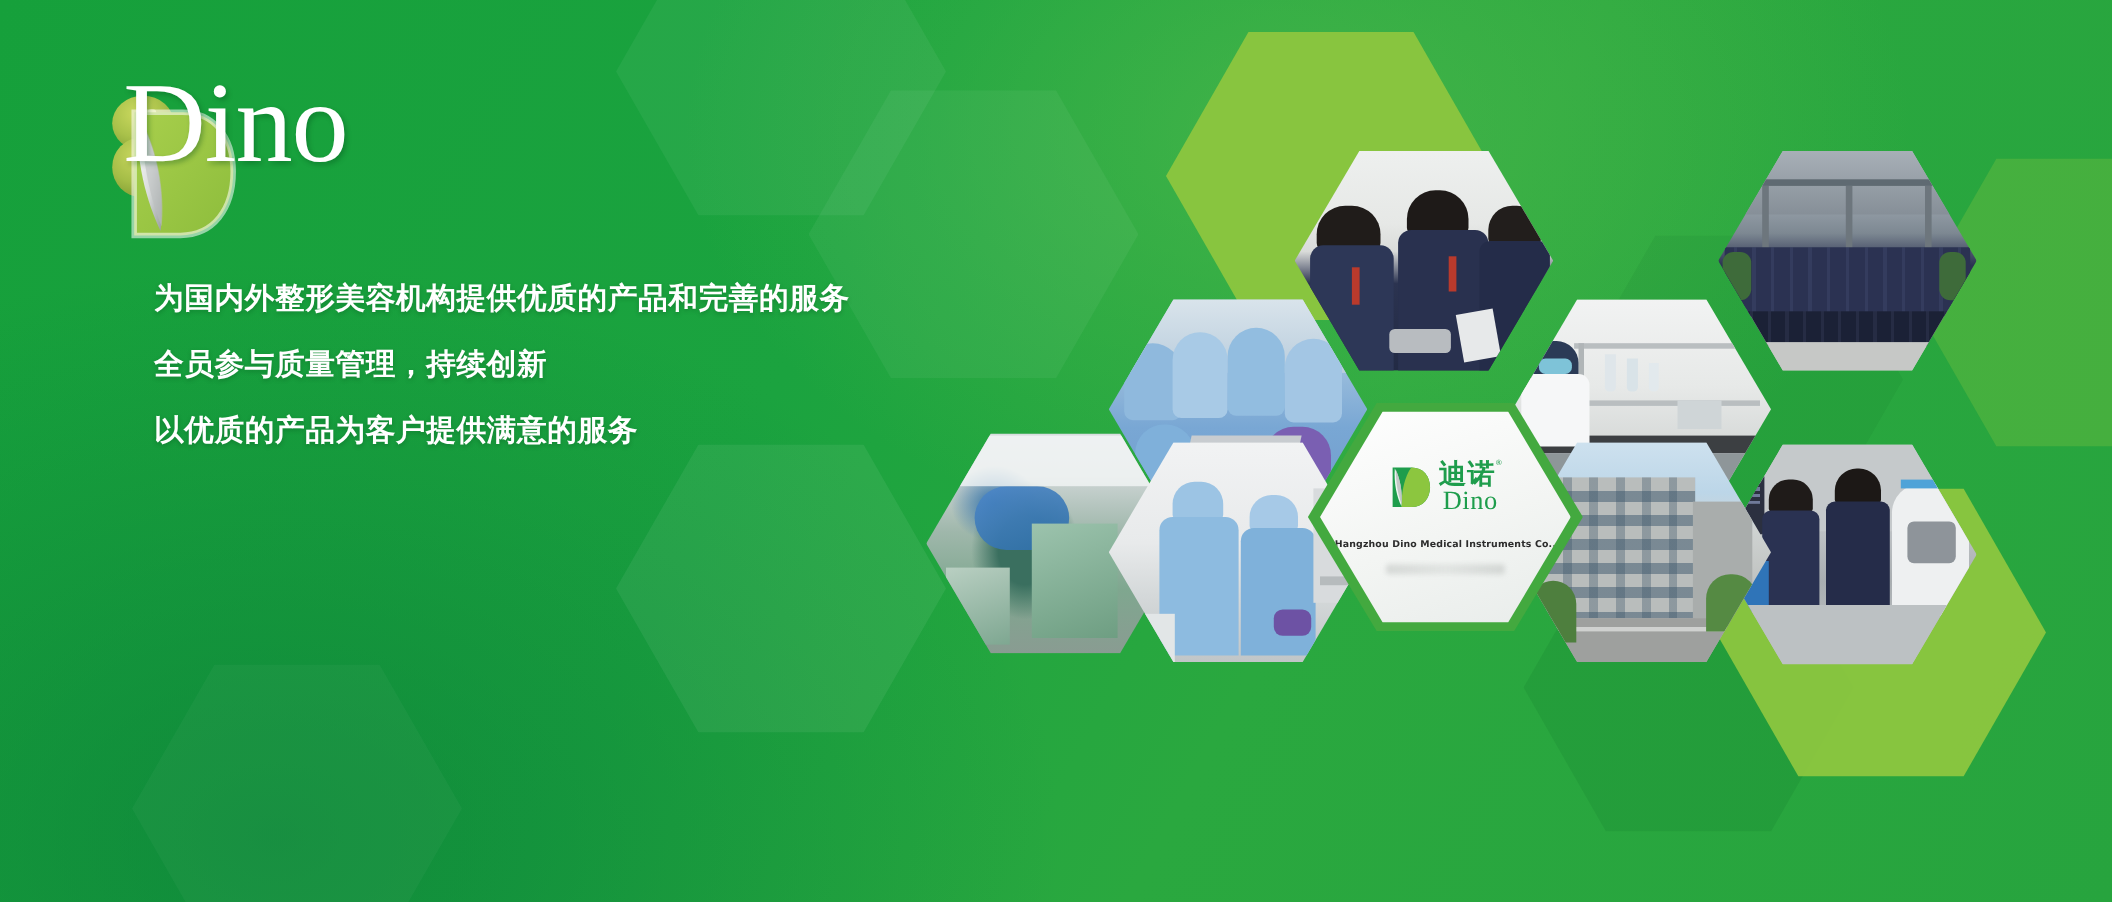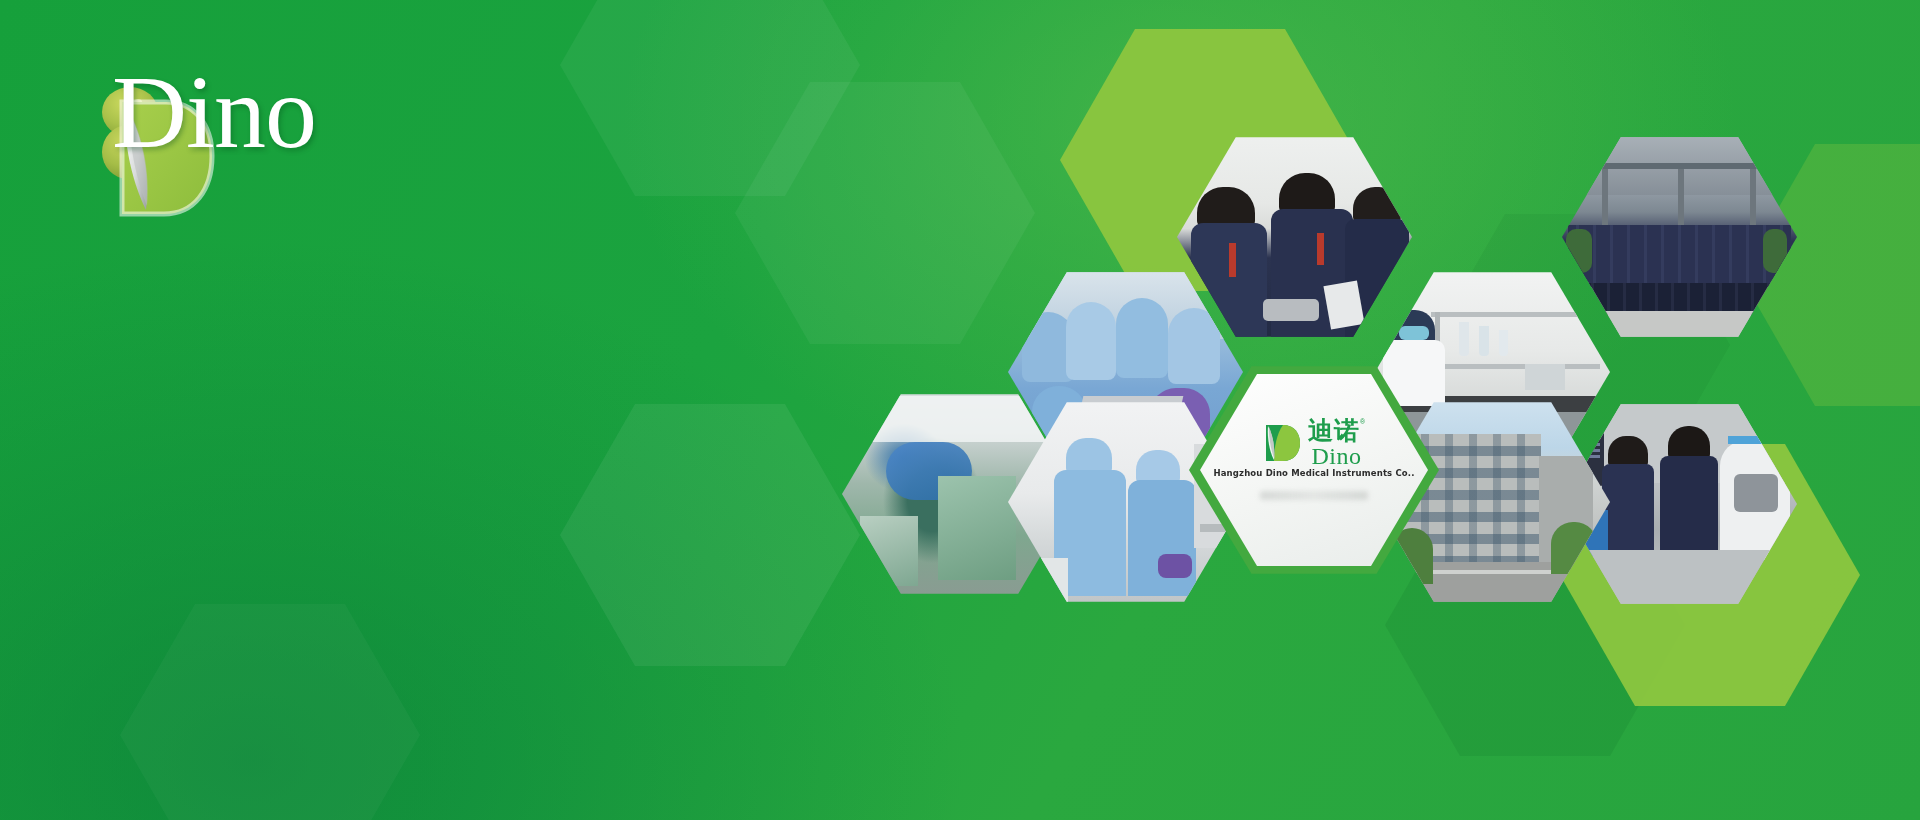--- a/index.html
+++ b/index.html
@@ -69,21 +69,21 @@
   #center-hex-inner{position:absolute;inset:0;display:flex;flex-direction:column;
     align-items:center;justify-content:flex-start;padding-top:48px;box-sizing:border-box;}
   #brand-row{display:flex;align-items:center;gap:7px;}
   #brand-cn{font-size:25px;color:#1e9d4c;font-weight:bold;letter-spacing:1px;line-height:1;
     font-family:"DejaVu Sans","Liberation Sans",sans-serif;}
   #brand-reg{font-size:7px;color:#1e9d4c;vertical-align:super;}
   #brand-en{font-family:"Liberation Serif","DejaVu Serif",serif;font-size:24px;color:#1e9d4c;
     line-height:1;margin-top:1px;letter-spacing:.5px;}
   #brand-text-col{display:flex;flex-direction:column;align-items:center;}
   #company-line{
-    margin-top:0;font-size:8.5px;color:#2c2c2c;font-weight:bold;letter-spacing:.15px;
+    margin-top:22px;font-size:8.5px;color:#2c2c2c;font-weight:bold;letter-spacing:.15px;
     font-family:"DejaVu Sans","Liberation Sans",sans-serif;white-space:nowrap;
   }
   #company-blur{
     margin-top:13px;width:108px;height:9px;border-radius:3px;
     background:linear-gradient(90deg,rgba(150,155,152,.30),rgba(150,155,152,.16),rgba(150,155,152,.30));
     filter:blur(2.6px);
   }
   .hex-ring{
     position:absolute;
     -webkit-clip-path:polygon(25% 2%,75% 2%,100% 50%,75% 98%,25% 98%,0% 50%);
@@ -283,14 +283,19 @@
       </defs>
       <path d="M22 8 H66 C94 8 112 30 112 62 C112 96 94 120 64 120 H22 Z" fill="url(#leafg)"></path>
       <path d="M22 8 H66 C94 8 112 30 112 62 C112 96 94 120 64 120 H22 Z" fill="none" stroke="rgba(255,255,255,.55)" stroke-width="5"></path>
       <path d="M26 12 C42 40 50 78 46 116 C34 92 22 50 26 12 Z" fill="url(#curlg)"></path>
       <path d="M30 18 C43 44 50 78 47 112 C38 90 28 52 30 18 Z" fill="#b9bebe" opacity=".55"></path>
     </svg>
 
     <div id="logo-word">Dino</div>
   </div>
 
+  <div id="slogans">
+    <p class="slogan">为国内外整形美容机构提供优质的产品和完善的服务</p>
+    <p class="slogan">全员参与质量管理，持续创新</p>
+    <p class="slogan">以优质的产品为客户提供满意的服务</p>
+  </div>
 
 </div>
 
 </body></html>

